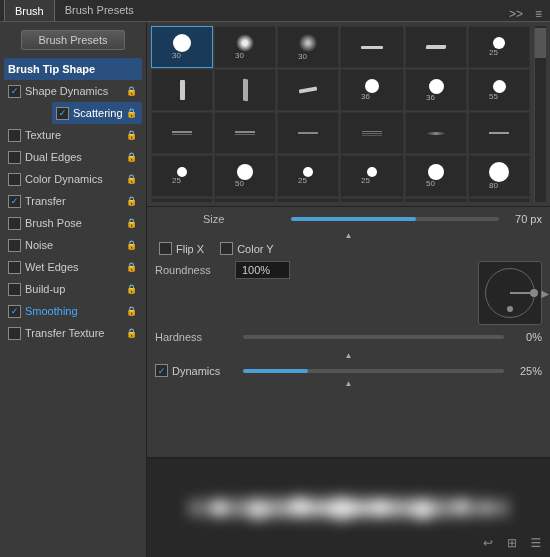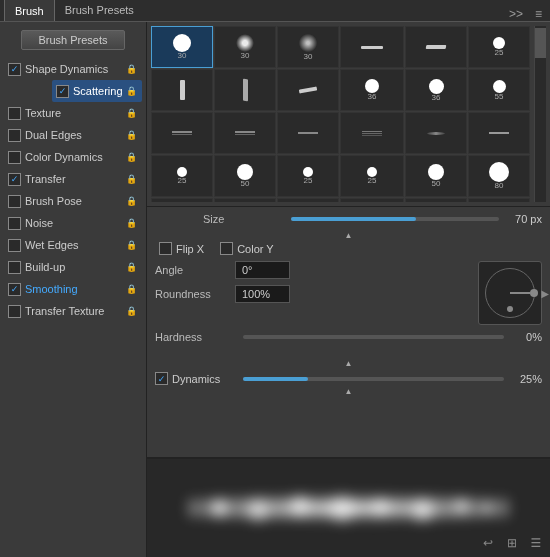--- a/index.html
+++ b/index.html
@@ -143,21 +143,20 @@
     .brush-grid {
       flex: 1;
       display: grid;
       grid-template-columns: repeat(6, 1fr);
       gap: 1px;
       overflow: hidden;
     }
     .brush-cell {
       display: flex;
       flex-direction: column;
-      align-items: center;
       justify-content: center;
       background: #2a2a2a;
       border: 1px solid #333;
       cursor: pointer;
       padding: 20px;
       height: 30px;
     }
     .brush-cell.selected {
       border: 1px solid #4a9fd4;
       background: #1a3a5a;
@@ -351,21 +350,21 @@
       transform: translateX(-50%);
       width: 6px;
       height: 6px;
       background: #888;
       border-radius: 50%;
     }
 
     .hardness-row {
       display: flex;
       align-items: center;
-      margin-bottom: 16px;
+      margin-bottom: 8px;
     }
     .hardness-label {
       width: 80px;
       color: #bbb;
       font-size: 11px;
     }
     .hardness-slider {
       flex: 1;
       height: 4px;
       background: #555;
@@ -480,20 +479,23 @@
 
 <div class="main-layout">
 
   <div class="left-panel">
     <div class="brush-presets-btn-row">
       <button class="brush-presets-btn">Brush Presets</button>
     </div>
 
     <div class="brush-list">
 
+      <div class="brush-list-item section-header">
+        <span>Brush Tip Shape</span>
+      </div>
 
       <div class="brush-list-item">
         <div class="checkbox-icon checked"></div>
         <span>Shape Dynamics</span>
         <span class="lock-icon">🔒</span>
       </div>
 
       <div class="brush-list-item active">
         <div class="checkbox-icon checked"></div>
         <span>Scattering</span>
@@ -819,24 +821,20 @@
         </div>
         <div class="flip-checkbox">
           <div class="cb"></div>
           <span>Color Y</span>
         </div>
       </div>
 
       <div class="angle-roundness-area">
         <div class="angle-roundness-fields">
           <div class="field-row">
-            <span class="field-label">Angle</span>
-            <input class="field-value" type="text" value="0°" style="">
-          </div>
-          <div class="field-row">
             <span class="field-label">Roundness</span>
             <input class="field-value" type="text" value="100%" style="">
           </div>
         </div>
 
         <div class="angle-widget">
           <div class="angle-circle">
             <div class="angle-handle-h"></div>
             <div class="angle-handle-v"></div>
             <div class="widget-dot"></div>

